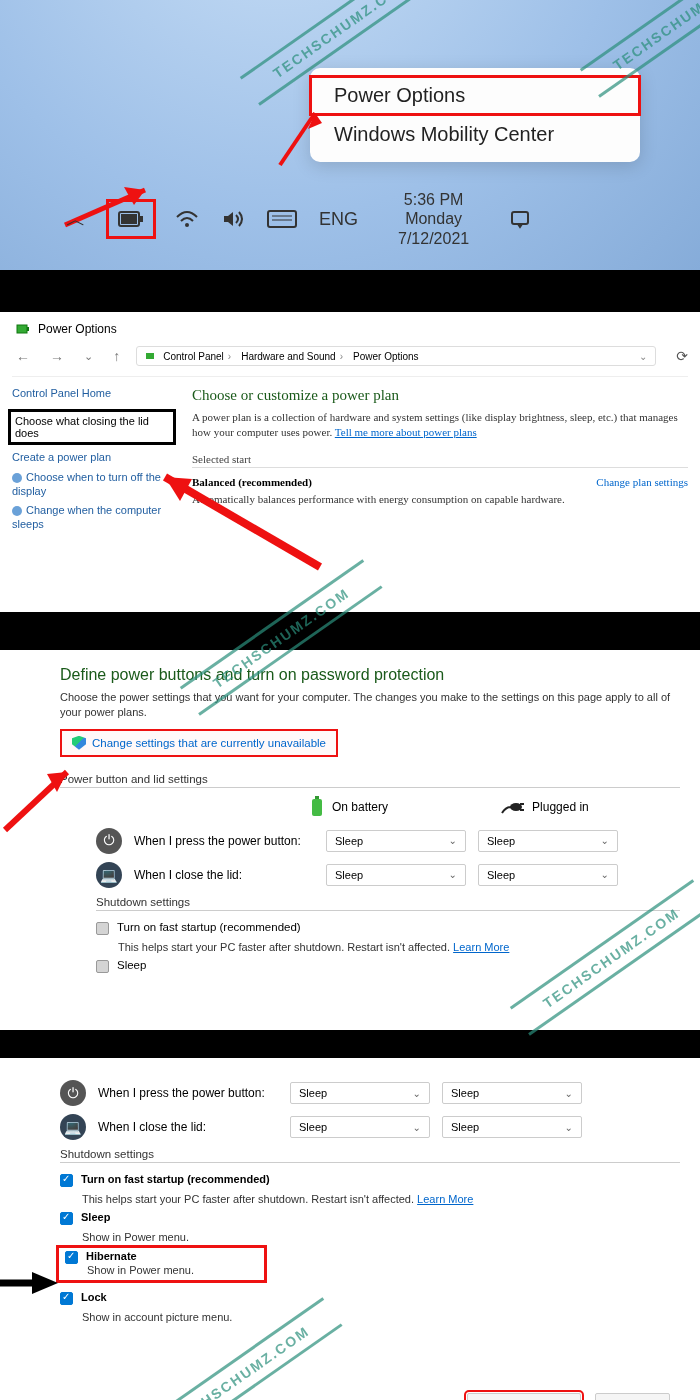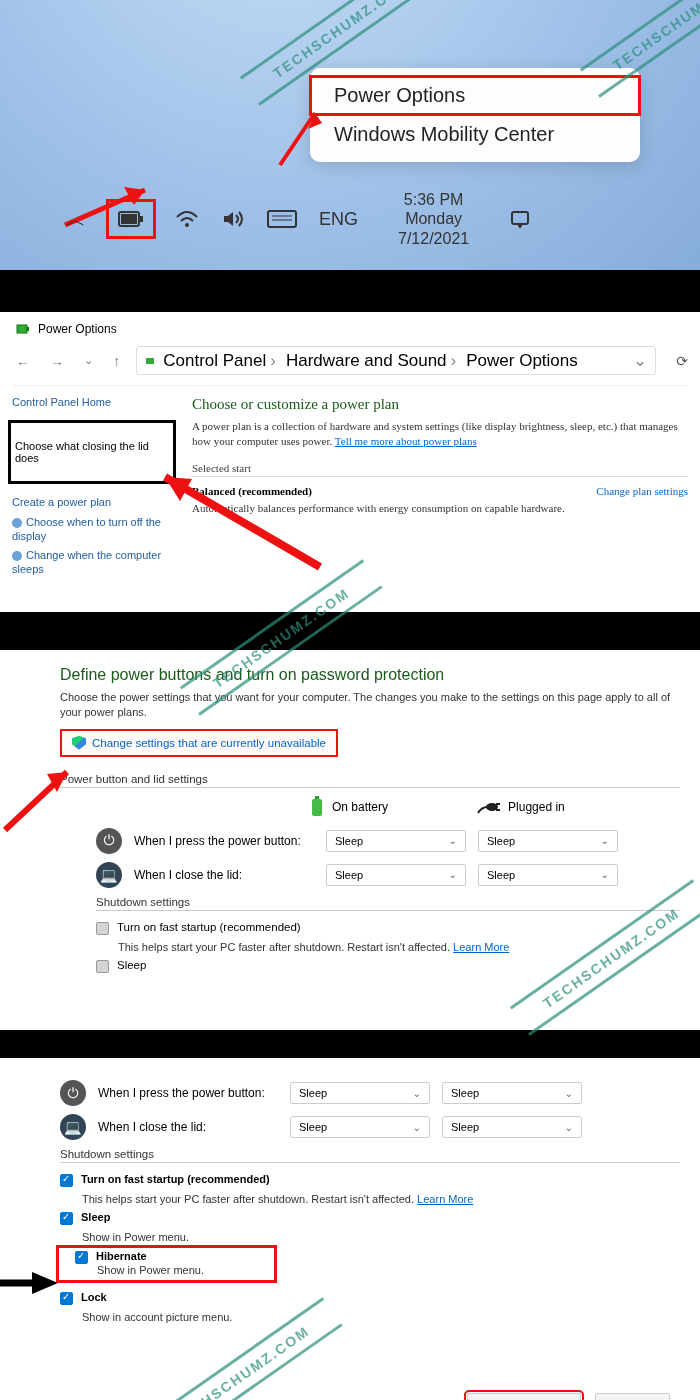--- a/index.html
+++ b/index.html
@@ -25,60 +25,60 @@
   .tray .notif { margin-left:18px; width:22px; }
 
   
   .blackbar { background:#000; }
 
   
   .panel2 { position:relative; background:#fff; height: 300px; padding: 8px 12px; font-size: 11px; }
   .titlebar { display:flex; align-items:center; gap:8px; font-size:12px; padding: 2px 0 6px 4px; }
   .navrow { display:flex; align-items:center; gap:12px; padding:4px 0 10px; border-bottom:1px solid #eee; }
   .navbtn { color:#777; font-size:14px; padding:0 4px; }
-  .address { flex:1; display:flex; align-items:center; gap:6px; background:#fff; border:1px solid #ddd; border-radius:3px; padding:3px 8px; font-size:17px; }
+  .address { flex:1; display:flex; align-items:center; gap:6px; background:#fff; border:1px solid #ddd; border-radius:3px; padding:3px 8px; font-size:10px; }
   .crumb-sep::after { content:"›"; margin:0 4px; color:#888; }
   .refresh { color:#555; font-size:14px; margin-left:8px; }
   .p2-body { display:flex; gap:20px; padding-top:10px; }
   .side { width:160px; }
   .side h4 { color:#215ea0; font-weight:400; font-size:11px; margin-bottom:10px; }
   .side a { display:block; color:#215ea0; font-size:11px; margin:6px 0; line-height:1.25; cursor:pointer; }
   .side .bullet { display:inline-block; width:10px; height:10px; border-radius:50%; background:#6aa1d8; margin-right:4px; vertical-align:middle; }
-  .side .selbox { border:3px solid #000; padding:17px 4px; margin:12px -4px; }
+  .side .selbox { border:3px solid #000; padding:3px 4px; margin:4px -4px; }
   .main2 { flex:1;font-family:Liberation Serif, serif; }
   .main2 h3 { color:#1a5a1a; font-weight:400; font-size:15px; margin-bottom:6px; }
   .desc { color:#333; font-size:11px; line-height:1.4; }
   .lnk { color:#0066cc; text-decoration:underline; cursor:pointer; }
   .subhead { color:#444; font-size:11px; margin-top:12px; border-bottom:1px solid #ddd; padding-bottom:2px; }
   .planrow { display:flex; justify-content:space-between; margin-top:8px; }
   .bold11 { font-weight:600; font-size:11px; }
 
   
   .panel3 { position:relative; background:#fff; height:380px; padding:16px 20px 12px 60px; font-size:11.5px; }
   .panel3 h3 { color:#1a5a1a; font-weight:400; font-size:16px; margin-bottom:6px; }
   .changeset { background:#fff9f9; border:2px solid #e11; padding:5px 10px; display:inline-flex; align-items:center; gap:6px; margin:8px 0; cursor:pointer; }
   .shield { width:14px; height:14px; background:linear-gradient(135deg,#2c7 50%,#38d 50%); clip-path: polygon(50% 0,100% 18%,100% 60%,50% 100%,0 60%,0 18%); }
   .sect { color:#333; border-bottom:1px solid #ccc; margin:8px 0 4px; padding-bottom:2px; }
-  .colhead { display:flex; gap:88px; margin:8px 0 10px 250px; }
+  .colhead { display:flex; gap:112px; margin:8px 0 10px 250px; }
   .colhead .hc { display:flex; align-items:center; gap:8px; font-size:12px; }
   .row3 { display:flex; align-items:center; gap:12px; margin:8px 0; padding-left:36px; }
   .iconcircle { width:26px; height:26px; border-radius:50%; background:#555; display:flex; align-items:center; justify-content:center; color:#fff; font-size:14px; }
   .rowlabel { width:180px; font-size:12px; }
   .dd { width:140px; border:1px solid #ccc; border-radius:2px; padding:4px 8px; font-size:11px; display:flex; justify-content:space-between; align-items:center; cursor:pointer; background:#fff; }
   .dd .caret { font-size:10px; color:#666; }
   .shut { padding-left:36px; margin-top:10px; }
   .shut .opt { display:flex; align-items:flex-start; gap:8px; margin:6px 0; font-size:11.5px;text-align:right; }
   .shut .sub { margin-left:22px; font-size:11px; color:#333; }
   .cb { width:13px; height:13px; border:1px solid #999; border-radius:2px; background:#d4d4d4; flex-shrink:0; margin-top:1px; }
   .cb.on { background:#0078d4; border-color:#0078d4; position:relative; }
   .cb.on::after { content:"✓"; color:#fff; font-size:10px; position:absolute; left:1px; top:-2px; }
 
   
   .panel4 { position:relative; background:#fff; height:360px; padding:14px 20px 10px 60px; font-size:11.5px; }
-  .hibbox { display:inline-block; border:3px solid #e11; padding:2px 70px 4px 16px; margin:2px -4px; }
+  .hibbox { display:inline-block; border:3px solid #e11; padding:2px 70px 4px 6px; margin:2px -4px; }
   .btnrow { display:flex; justify-content:flex-end; gap:14px; margin-top:70px; padding-right:10px; }
   .btn { border:1px solid #ccc; background:#f5f5f5; padding:4px 18px; font-size:12px; cursor:pointer; border-radius:2px; }
   .btn.save { outline:2px solid #e11; outline-offset:1px; }
 
   .bigarrow { position:absolute; }
 </style>
 </head>
 <body>
 
 <div class="panel1">

